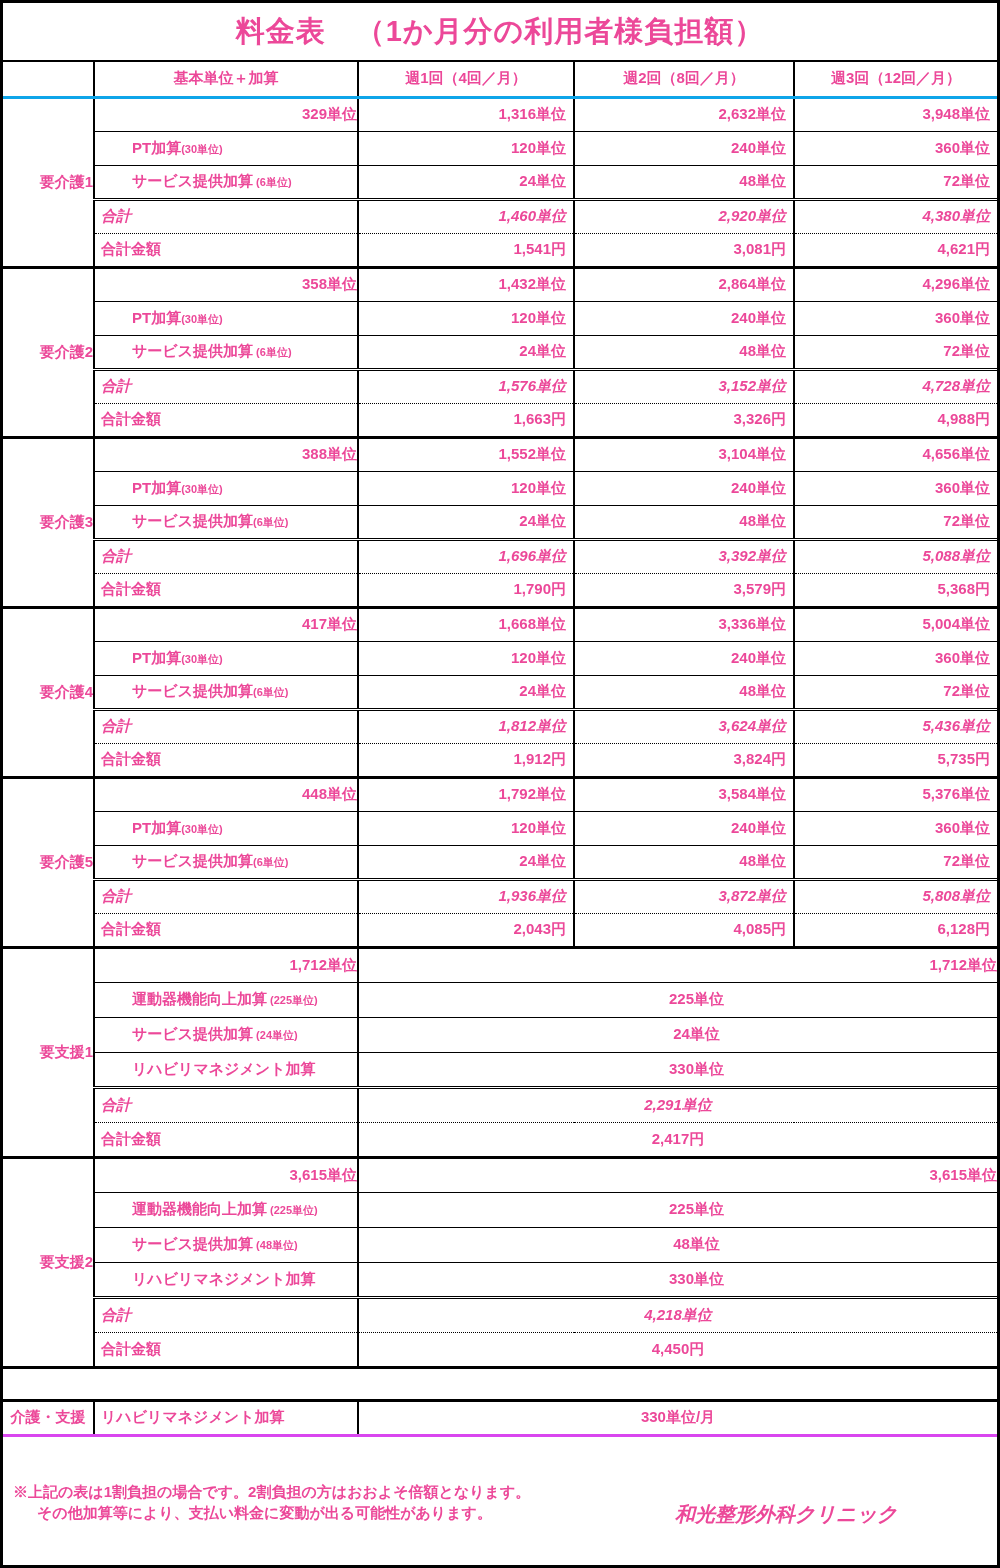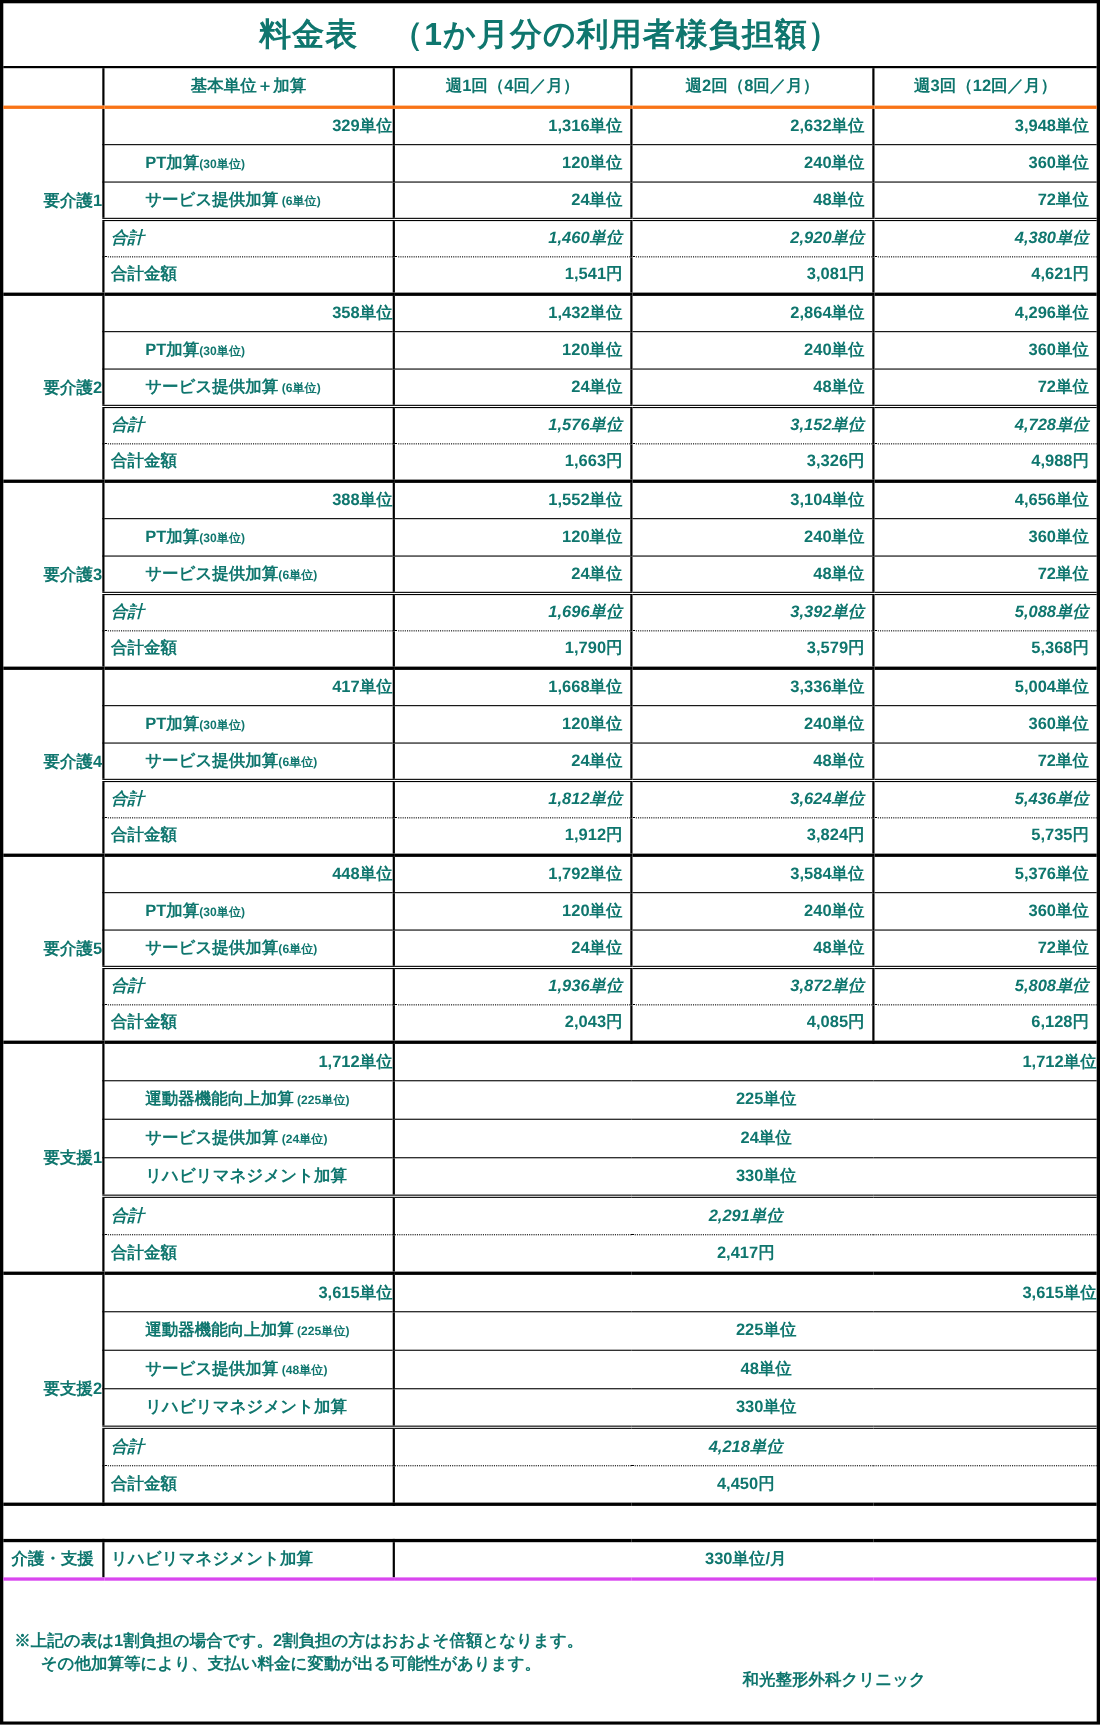--- a/index.html
+++ b/index.html
@@ -3,41 +3,41 @@
 <meta charset="utf-8">
 <style>
   html,body { margin:0; padding:0; background:#fff; }
   * { box-sizing:border-box; }
   .page {
     width:1000px; height:1568px;
     border:3px solid #000;
     background:#fff;
     display:flex; flex-direction:column;
     font-family:"Liberation Sans", sans-serif;
-    font-weight:bold; color:#0f766e;
+    font-weight:bold; color:#ec4899;
   }
   .title-block {
     height:59px; flex:0 0 59px;
     border-bottom:2px solid #000;
     display:flex; align-items:center; justify-content:center;
     font-size:29px; letter-spacing:1px;
   }
   table.price-table {
     width:100%; border-collapse:collapse; table-layout:fixed;
     font-size:15px;
   }
   th, td {
     padding:0; overflow:hidden; white-space:nowrap;
     border-right:2px solid #000;
     font-weight:bold;
   }
   th:last-child, td:last-child { border-right:none; }
   th {
     height:35px; text-align:center;
-    border-bottom:3px solid #f97316;
+    border-bottom:3px solid #0ea5e9;
     font-size:15px;
   }
   tbody tr { height:34px; }
   tbody tr.tall { height:35px; }
   tr.rN td { border-top:1px solid #000;padding-left:37px; }
   tr.rT td { border-top:3px double #000;font-style:italic; }
   tr.rA td { border-top:1px dotted #000; }
   tr.sf td { border-top:3px solid #000;text-align:right; }
   td.cat { text-align:center; vertical-align:middle; }
   td.lbl { text-align:left; padding-left:6px; }
@@ -47,21 +47,21 @@
   tr.gap { height:33px; }
   tr.gap td { border-top:3px solid #000; border-bottom:3px solid #000; border-right:none; }
   tr.extra { height:35px; }
   tr.extra td { border-top:none; border-bottom:3px solid #d946ef; }
   .footer {
     flex:1 1 auto; position:relative;
     padding:44px 12px 0 10px;
     font-size:15px; line-height:21px;
   }
   .footer .line2 { padding-left:24px; }
-  .clinic { position:absolute; left:672px; top:80px; font-size:15px; }
+  .clinic { position:absolute; left:672px; top:67px; font-size:20px;font-style:italic; }
 </style>
 </head>
 <body>
 
 <div class="page">
   <div class="title-block">料金表　（1か月分の利用者様負担額）</div>
 
   <table class="price-table">
     <colgroup>
       <col style="width:91px">

